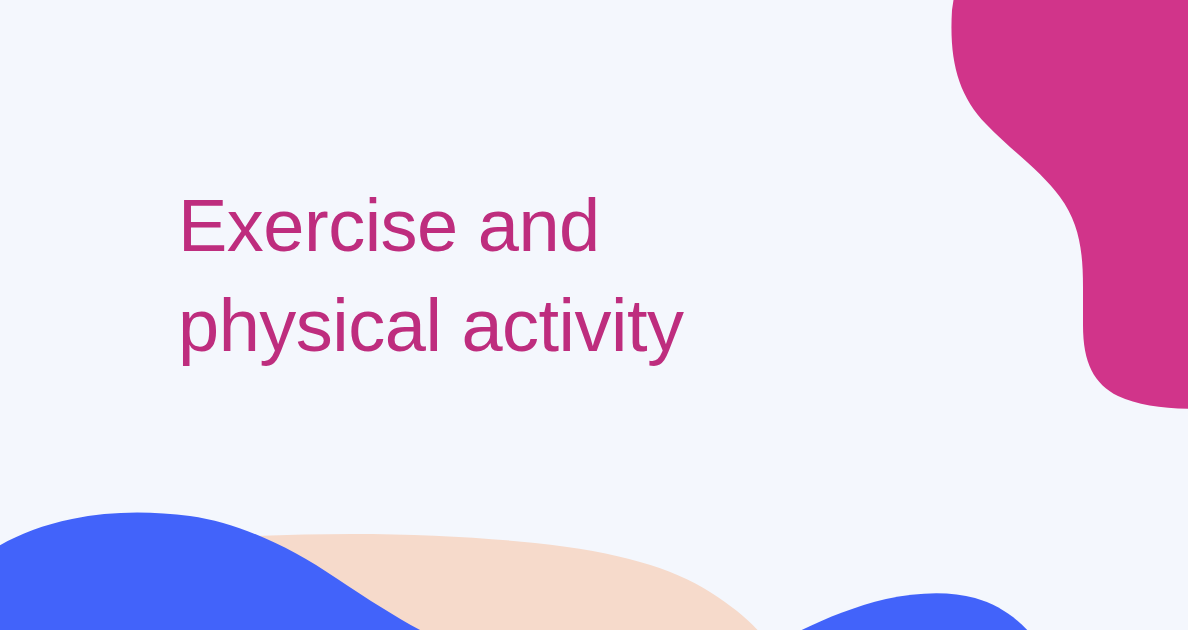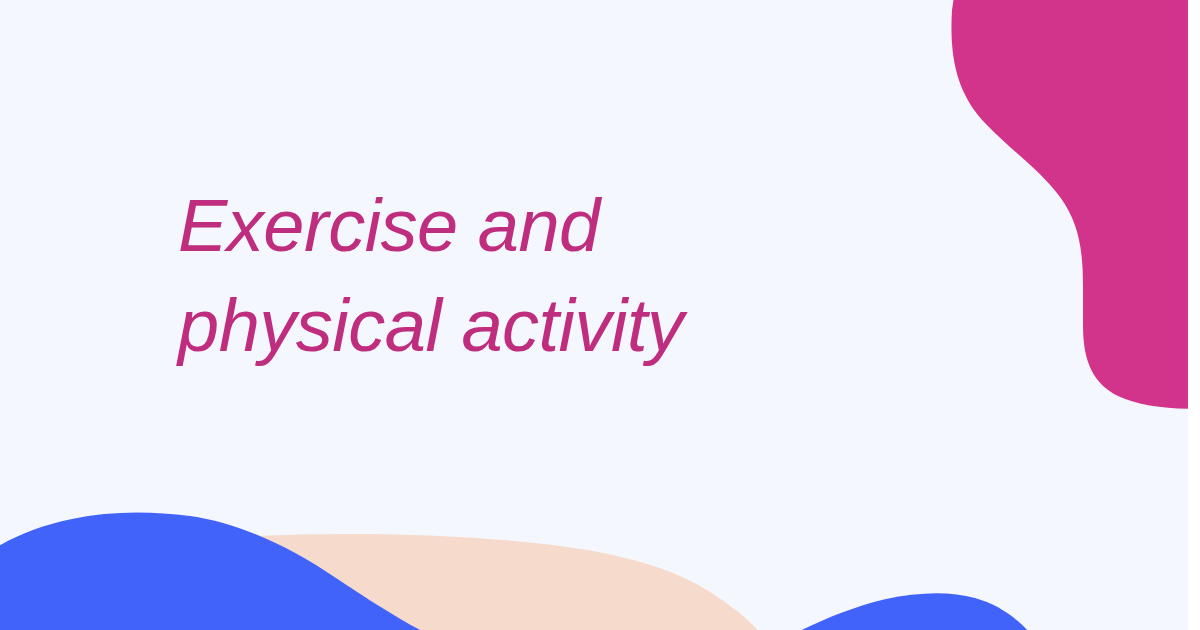--- a/index.html
+++ b/index.html
@@ -13,21 +13,20 @@
     overflow: hidden;
     font-family: "Liberation Sans", sans-serif;
   }
 
   .card {
     position: relative;
     width: 1188px;
     height: 630px;
     overflow: hidden;
     background: #fde047;
-    font-style: italic;
   }
 
   .decor-layer {
     position: absolute;
     inset: 0;
     width: 1200px;
     height: 630px;
     pointer-events: none;
   }
 

